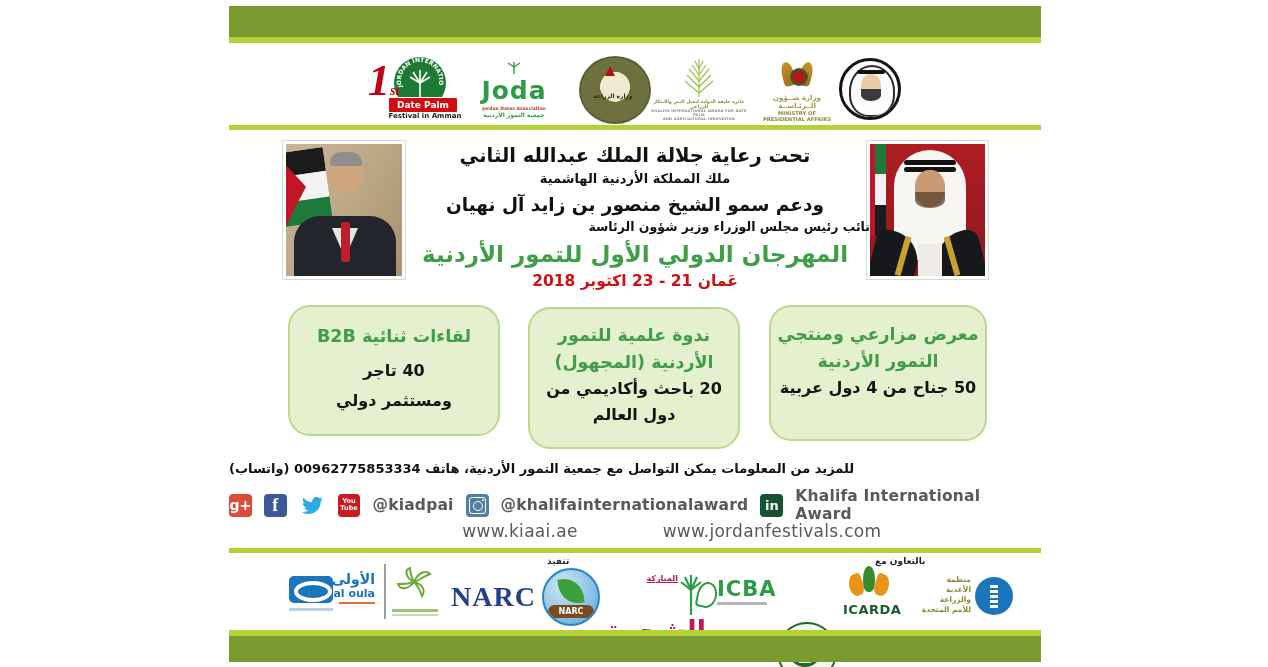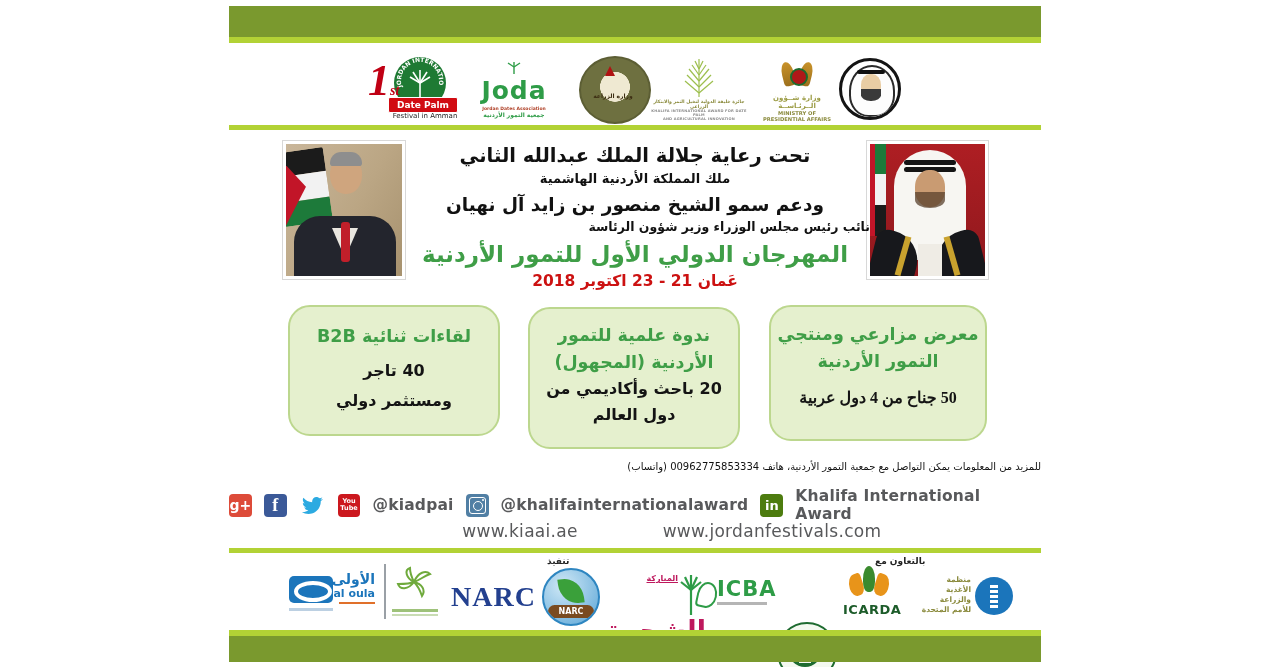--- a/index.html
+++ b/index.html
@@ -12,21 +12,21 @@
   .bar-dark{left:0;width:812px;height:31px;background:#7a992e;}
   .bar-light{left:0;width:812px;height:6px;background:#b2d235;}
   .line-thin{left:0;width:812px;height:5px;background:#b2d235;}
 
   
   .logo{text-align:center;}
   .fest-circle{position:absolute;left:26px;top:0;width:52px;height:52px;border-radius:50%;background:#1e7a33;overflow:hidden;}
   .fest-one{position:absolute;left:0;top:2px;color:#c00014;font-family:"Liberation Serif",serif;font-style:italic;font-weight:bold;font-size:44px;line-height:44px;}
   .fest-st{font-size:14px;}
   .fest-dp{position:absolute;left:20px;top:40px;width:68px;height:14px;background:#d10b12;border:1px solid #fff;border-radius:2px;color:#fff;font-size:9px;font-weight:bold;line-height:14px;text-align:center;}
-  .fest-sub{position:absolute;left:18px;top:55px;width:78px;font-size:7px;color:#222;font-weight:normal;}
+  .fest-sub{position:absolute;left:18px;top:55px;width:78px;font-size:7px;color:#222;font-weight:bold;}
   .joda-word{color:#2e9c47;font-weight:bold;font-size:25px;line-height:24px;letter-spacing:1px;}
   .joda-sub1{font-size:4.5px;color:#b0432a;font-weight:bold;margin-top:3px;}
   .joda-sub2{font-size:6px;color:#2e9c47;font-weight:bold;}
   .moa-circle{position:absolute;left:3px;top:0;width:68px;height:64px;border-radius:50%;background:radial-gradient(circle at 50% 45%, #efe9d2 0 30%, #6e7040 31% 100%);border:2px solid #5c5e34;}
   .moa-crown{position:absolute;left:29px;top:10px;width:0;height:0;border-left:5px solid transparent;border-right:5px solid transparent;border-bottom:10px solid #b01212;}
   .moa-text{position:absolute;left:0;top:36px;width:74px;text-align:center;font-size:6px;color:#3c2d12;font-weight:bold;}
   .kia-frond{display:block;margin:0 auto;}
   .kia-ar{font-size:4.6px;color:#8a8a3c;font-weight:bold;margin-top:2px;}
   .kia-en{font-size:3.6px;color:#8c8c8c;font-weight:bold;letter-spacing:.2px;}
   .mopa-emblem{position:absolute;left:25px;top:0;width:30px;height:32px;}
@@ -75,31 +75,31 @@
   .pat-l4{font-size:12.5px;font-weight:bold;line-height:18px;text-align:right;}
   .pat-title{font-size:23px;font-weight:bold;line-height:31px;color:#3f9e47;margin-top:3px;}
   .pat-date{font-size:15.5px;font-weight:bold;line-height:22px;color:#cc1111;}
 
   
   .fbox{background:#e5f0ce;border:2px solid #bcd78e;border-radius:22px;text-align:center;direction:rtl;}
   .fbox .t{color:#3f9e47;font-weight:bold;font-size:17.5px;line-height:27px;}
   .fbox .d{color:#141414;font-weight:bold;font-size:16px;line-height:26px;}
 
   
-  .contact{left:0;top:461px;width:812px;text-align:right;direction:rtl;font-size:10px;font-weight:normal;color:#111;}
+  .contact{left:0;top:461px;width:812px;text-align:left;direction:rtl;font-size:13px;font-weight:bold;color:#111;}
   .social{left:0;top:487px;width:812px;display:flex;justify-content:center;align-items:center;gap:12px;}
   .sq{width:23px;height:23px;border-radius:4px;color:#fff;display:flex;align-items:center;justify-content:center;font-weight:bold;}
   .sq-gp{background:#dd4b39;font-size:14px;}
   .sq-fb{background:#3b5998;font-family:"Liberation Serif",serif;font-size:18px;}
   .sq-yt{background:#cc181e;flex-direction:column;font-size:6.5px;line-height:7px;}
   .sq-ig{background:#517fa4;position:relative;}
   .ig-body{position:absolute;inset:3px;border:1.5px solid #fff;border-radius:3px;}
   .ig-lens{position:absolute;left:7.5px;top:7.5px;width:8px;height:8px;border:1.5px solid #fff;border-radius:50%;}
   .ig-dot{position:absolute;right:5px;top:5px;width:2px;height:2px;background:#fff;border-radius:50%;}
-  .sq-li{background:#4d7c0f;font-size:13px;}
+  .sq-li{background:#14532d;font-size:13px;}
   .handle{color:#58595b;font-size:15.5px;font-weight:bold;letter-spacing:.2px;}
   .websites span{position:absolute;transform:translateX(-50%);color:#58595b;font-size:17px;letter-spacing:.3px;}
 
   
   .sp-label{position:absolute;font-size:9px;font-weight:bold;color:#222;direction:rtl;}
   .aloula{direction:rtl;color:#1b75bb;}
   .aloula-mark{position:absolute;left:0;top:4px;width:44px;height:27px;background:#1b75bb;border-radius:5px;}
   .aloula-oval{position:absolute;left:5px;top:5px;width:30px;height:13px;border:4px solid #fff;border-radius:50%;}
   .aloula-ar{position:absolute;right:0;top:0;font-size:14px;font-weight:bold;line-height:15px;}
   .aloula-en{position:absolute;right:0;top:15px;font-size:11px;font-weight:bold;}
@@ -261,21 +261,21 @@
       <div class="pat-l2">ملك المملكة الأردنية الهاشمية</div>
       <div class="pat-l3">ودعم سمو الشيخ منصور بن زايد آل نهيان</div>
       <div class="pat-l4">نائب رئيس مجلس الوزراء وزير شؤون الرئاسة</div>
       <div class="pat-title">المهرجان الدولي الأول للتمور الأردنية</div>
       <div class="pat-date">عَمان 21 - 23 اكتوبر 2018</div>
     </div>
 
     <div class="abs fbox" style="left:540px;top:305px;width:218px;height:136px;padding-top:14px;box-sizing:border-box;">
       <div class="t">معرض مزارعي ومنتجي</div>
       <div class="t">التمور الأردنية</div>
-      <div class="d" style="margin-top:10px;font-family:Liberation Serif, serif;">50 جناح من 4 دول عربية</div>
+      <div class="d" style="">50 جناح من 4 دول عربية</div>
     </div>
 
     <div class="abs fbox" style="left:299px;top:307px;width:212px;height:142px;padding-top:13px;box-sizing:border-box;">
       <div class="t">ندوة علمية للتمور</div>
       <div class="t">الأردنية (المجهول)</div>
       <div class="d">20 باحث وأكاديمي من</div>
       <div class="d">دول العالم</div>
     </div>
 
     <div class="abs fbox" style="left:59px;top:305px;width:212px;height:131px;padding-top:16px;box-sizing:border-box;">

